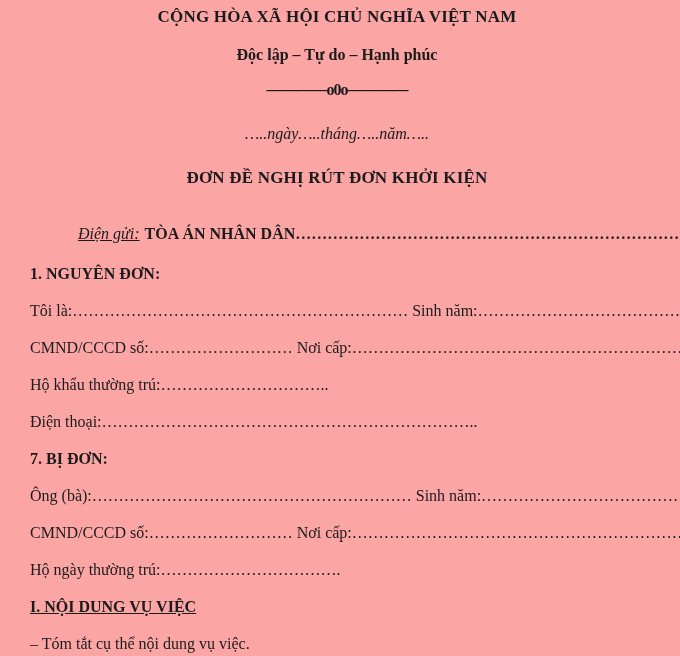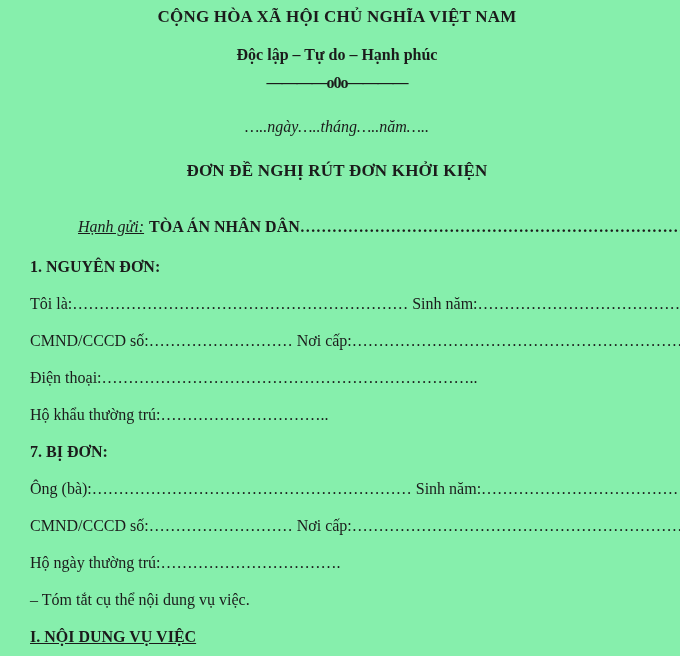--- a/index.html
+++ b/index.html
@@ -2,37 +2,37 @@
 <html><head>
 <meta charset="utf-8">
 <style>
   html, body { margin:0; padding:0; background:#ffffff; }
   .page {
     position: relative;
     width: 680px;
     height: 656px;
     box-sizing: border-box;
     padding: 7px 36px 0 30px;
-    background: #86efac;
+    background: #fca5a5;
     color: #1b1b1b;
     font-family: "Liberation Serif", "DejaVu Serif", serif;
     overflow: hidden;
   }
   .ln {
     font-size: 16px;
     line-height: 20px;
     margin: 0 0 17px 0;
     white-space: nowrap;
   }
   .center { text-align: center; }
   .b { font-weight: bold; }
   .i { font-style: italic; }
   .u { text-decoration: underline; }
   .h1 { font-size: 17px; margin-bottom: 18px; letter-spacing: 0.2px; }
-  .motto { margin-bottom: 8px; text-align: center; }
+  .motto { margin-bottom: 15px; text-align: center; }
   .sep { margin-bottom: 24px; font-weight: bold; letter-spacing: -1px; }
   .date { margin-bottom: 24px; }
   .doc-title { font-size: 17px; margin-bottom: 36px; letter-spacing: 0.2px; }
   .greeting { margin-bottom: 20px; padding-left: 48px; }
   .greeting .recipient { margin-left: 5px; }
   .section-heading { margin-bottom: 17px; font-family: Liberation Serif, serif; }
 </style>
 </head>
 <body>
 
@@ -42,39 +42,39 @@
 
   <div class="ln center b motto">Độc lập – Tự do – Hạnh phúc</div>
 
   <div class="ln center sep">————o0o————</div>
 
   <div class="ln center i date">…..ngày…..tháng…..năm…..</div>
 
   <div class="ln center b doc-title">ĐƠN ĐỀ NGHỊ RÚT ĐƠN KHỞI KIỆN</div>
 
   <div class="ln greeting">
-    <span class="i u">Hạnh gửi:</span><span class="b recipient">TÒA ÁN NHÂN DÂN………………………………………………………………..</span>
+    <span class="i u">Điện gửi:</span><span class="b recipient">TÒA ÁN NHÂN DÂN………………………………………………………………..</span>
   </div>
 
   <div class="ln b section-heading">1. NGUYÊN ĐƠN:</div>
 
   <div class="ln">Tôi là:……………………………………………………… Sinh năm:………………………………………………….</div>
 
   <div class="ln">CMND/CCCD số:……………………… Nơi cấp:…………………………………………………………………….</div>
 
+  <div class="ln">Hộ khẩu thường trú:…………………………..</div>
+
   <div class="ln">Điện thoại:……………………………………………………………..</div>
-
-  <div class="ln">Hộ khẩu thường trú:…………………………..</div>
 
   <div class="ln b section-heading">7. BỊ ĐƠN:</div>
 
   <div class="ln">Ông (bà):…………………………………………………… Sinh năm:…………………………………………………..</div>
 
   <div class="ln">CMND/CCCD số:……………………… Nơi cấp:…………………………………………………………………….</div>
 
   <div class="ln">Hộ ngày thường trú:…………………………….</div>
 
 
+  <div class="ln b u section-heading">I. NỘI DUNG VỤ VIỆC</div>
+
   <div class="ln">– Tóm tắt cụ thể nội dung vụ việc.</div>
-
-  <div class="ln b u section-heading">I. NỘI DUNG VỤ VIỆC</div>
 
 </div>
 
 </body></html>

